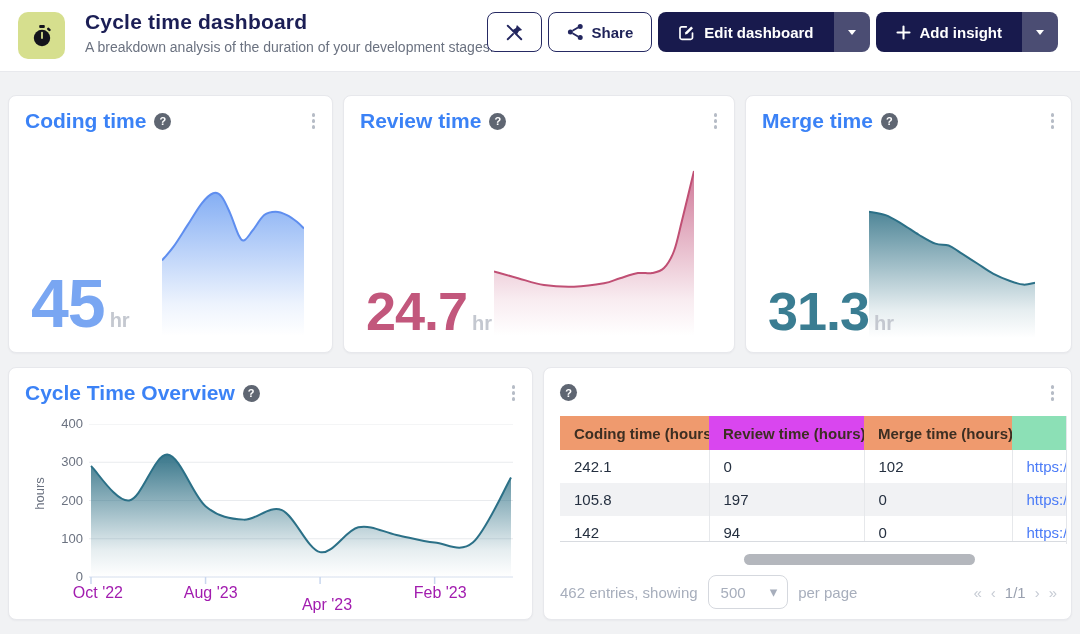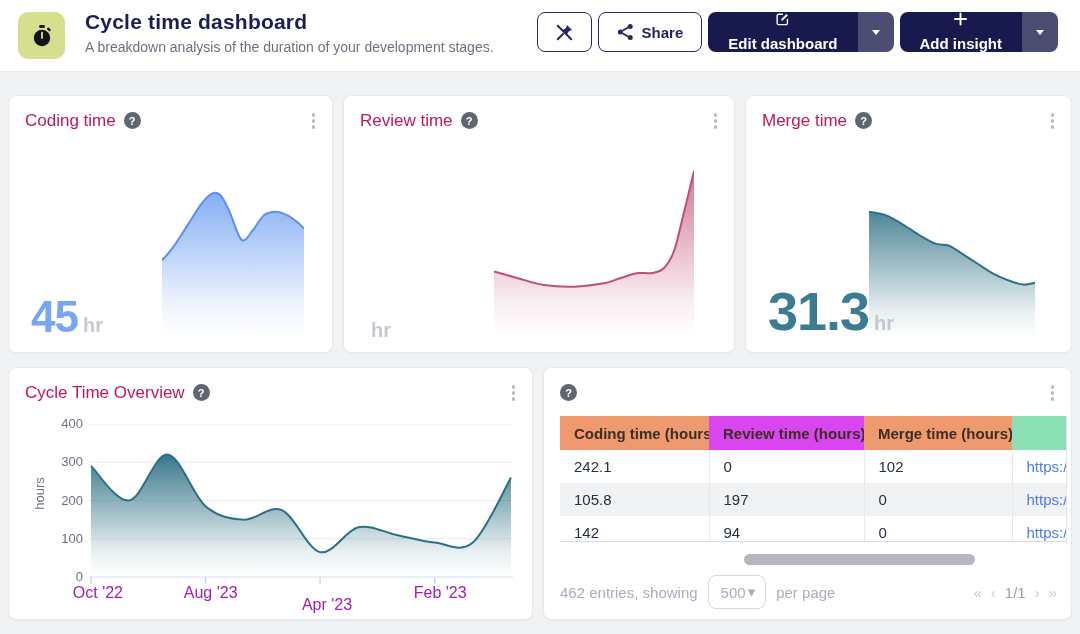--- a/index.html
+++ b/index.html
@@ -9,41 +9,41 @@
   .topbar { position:absolute; left:0; top:0; width:1080px; height:72px; background:#fff; border-bottom:1px solid #e8e9ed; z-index:5; }
   .app-tile { position:absolute; left:18px; top:12px; width:47px; height:47px; border-radius:10px; background:#d6df8e; display:flex; align-items:center; justify-content:center; }
   .head-text { position:absolute; left:85px; top:10px; }
   .head-title { font-size:21px; font-weight:bold; color:#1b1e55; letter-spacing:.2px; }
   .head-sub { font-size:14px; color:#6b7280; margin-top:5px; }
   .btn-row { position:absolute; right:22px; top:12px; height:40px; display:flex; gap:6px; align-items:stretch; }
   .btn-outline { background:#fff; border:1.5px solid #262a63; border-radius:8px; display:flex; align-items:center; justify-content:center; gap:8px; color:#1e2258; font-size:15px; font-weight:bold; cursor:pointer; }
   .btn-icon-only { width:55px; }
   .btn-share { padding:0 18px; }
   .split-btn { display:flex; border-radius:8px; overflow:hidden; cursor:pointer; }
-  .split-main { background:#181a4d; color:#fff; font-size:15px; font-weight:bold; display:flex; align-items:center; gap:9px; padding:0 20px;flex-direction:column; }
+  .split-main { background:#181a4d; color:#fff; font-size:15px; font-weight:bold; display:flex; align-items:center; gap:9px; padding:0 20px; }
   .split-caret { background:#4b4d73; width:36px; display:flex; align-items:center; justify-content:center; }
   .caret-down { width:0; height:0; border-left:4.5px solid transparent; border-right:4.5px solid transparent; border-top:5px solid #fff; }
 
   
   .card { position:absolute; background:#fff; border:1px solid #e7e8ec; border-radius:8px; box-shadow:0 1px 2px rgba(16,24,40,.04); }
   #card-coding   { left:8px;   top:95px;  width:325px; height:258px; }
   #card-review   { left:343px; top:95px;  width:392px; height:258px; }
   #card-merge    { left:745px; top:95px;  width:327px; height:258px; }
   #card-overview { left:8px;   top:367px; width:525px; height:253px; }
   #card-breakdown{ left:543px; top:367px; width:529px; height:253px; overflow:hidden; }
 
   .card-head { position:absolute; left:16px; top:13px; right:14px; display:flex; align-items:center; gap:8px; }
-  .card-title { font-size:17px; font-weight:normal; color:#be185d; }
+  .card-title { font-size:21px; font-weight:bold; color:#3b82f6; }
   .help { width:17px; height:17px; border-radius:50%; background:#5f6672; color:#fff; font-size:11px; font-weight:bold; display:inline-flex; align-items:center; justify-content:center; flex:0 0 auto; }
   .kebab { margin-left:auto; display:flex; flex-direction:column; gap:2.5px; padding:4px 3px; cursor:pointer; }
   .kebab i { width:3.5px; height:3.5px; border-radius:50%; background:#b6bcc6; }
 
   .metric-value { position:absolute; left:22px; bottom:10px; display:flex; align-items:baseline; z-index:2; }
   .metric-num { font-weight:bold; letter-spacing:-1px; }
-  .metric-num.big { font-size:44px; }
+  .metric-num.big { font-size:68px; }
   .metric-num.med { font-size:54px; }
   .metric-unit { font-size:20px; font-weight:bold; color:#c4c8d0; margin-left:5px; }
   .spark { position:absolute; z-index:1; }
   #spark-coding { right:28px; bottom:16px; width:142px; height:168px; }
   #spark-review { right:40px; bottom:16px; width:200px; height:170px; }
   #spark-merge  { right:36px; bottom:14px; width:166px; height:178px; }
 
   
   .ov-ylabel { position:absolute; left:8px; top:118px; width:44px; text-align:center; font-size:13px; color:#6b7280; transform:rotate(-90deg); transform-origin:center; }
   .ov-plot { position:absolute; left:80px; top:56px; }
@@ -54,21 +54,21 @@
   .tbl-wrap { position:absolute; left:16px; top:48px; width:506px; height:126px; overflow:hidden; border-bottom:1px solid #d8dbe0; }
   table.bd { border-collapse:collapse; table-layout:fixed; width:572px; }
   table.bd th { height:34px; font-size:15px; font-weight:bold; color:#3c2e22; text-align:left; padding:0 8px 0 14px; white-space:nowrap; overflow:hidden; }
   table.bd td { height:33px; font-size:15px; color:#253040; padding:0 8px 0 14px; white-space:nowrap; overflow:hidden; background:#fff; }
   table.bd tr.alt td { background:#f1f2f4; }
   table.bd td + td { border-left:1px solid #e6e8eb; }
   table.bd td.link { color:#4a7bf7; }
   .vline { position:absolute; left:522px; top:48px; width:1px; height:128px; background:#e4e6ea; }
   .hscroll { position:absolute; left:200px; top:186px; width:231px; height:11px; border-radius:6px; background:#b4b7bd; cursor:pointer; }
   .bd-footer { position:absolute; left:16px; right:14px; top:204px; height:40px; display:flex; align-items:center; color:#a7aebc; font-size:15px; }
-  .page-size { border:1px solid #d5d8de; border-radius:8px; height:34px; padding:0 10px 0 12px; display:flex; align-items:center; gap:2px; margin:0 10px; color:#a7aebc; cursor:pointer; background:#fff; }
+  .page-size { border:1px solid #d5d8de; border-radius:8px; height:34px; padding:0 10px 0 12px; display:flex; align-items:center; gap:24px; margin:0 10px; color:#a7aebc; cursor:pointer; background:#fff; }
   .pager { margin-left:auto; display:flex; align-items:center; gap:9px; font-size:15px; color:#c6cbd4; }
   .pager .pg-ind { color:#99a0af; }
   .pager span { cursor:pointer; }
 </style>
 </head>
 <body>
 
 <div class="topbar">
   <div class="app-tile">
     <svg width="22" height="24" viewBox="0 0 22 24">
@@ -168,20 +168,21 @@
         <linearGradient id="grad2" x1="0" y1="0" x2="0" y2="1">
           <stop offset="0" stop-color="#c86287" stop-opacity="0.85"></stop>
           <stop offset="0.78" stop-color="#c86287" stop-opacity="0.12"></stop>
           <stop offset="1" stop-color="#c86287" stop-opacity="0"></stop>
         </linearGradient>
       </defs>
       <path d="M0,62C2,62.666666666666664,7.833333333333333,64.66666666666667,12,66C16.166666666666668,67.33333333333333,20.333333333333332,69.16666666666667,25,70C29.666666666666668,70.83333333333333,35,71.16666666666667,40,71C45,70.83333333333333,51.166666666666664,69.83333333333333,55,69C58.833333333333336,68.16666666666667,60.166666666666664,67,63,66C65.83333333333333,65,69.33333333333333,63.5,72,63C74.66666666666667,62.5,76.83333333333333,63.5,79,63C81.16666666666667,62.5,83.16666666666667,62.166666666666664,85,60C86.83333333333333,57.833333333333336,88.5,54.666666666666664,90,50C91.5,45.333333333333336,92.33333333333333,39.833333333333336,94,32C95.66666666666667,24.166666666666668,99,7.833333333333333,100,3L100,100L0,100Z" fill="url(#grad2)"></path>
       <path d="M0,62C2,62.666666666666664,7.833333333333333,64.66666666666667,12,66C16.166666666666668,67.33333333333333,20.333333333333332,69.16666666666667,25,70C29.666666666666668,70.83333333333333,35,71.16666666666667,40,71C45,70.83333333333333,51.166666666666664,69.83333333333333,55,69C58.833333333333336,68.16666666666667,60.166666666666664,67,63,66C65.83333333333333,65,69.33333333333333,63.5,72,63C74.66666666666667,62.5,76.83333333333333,63.5,79,63C81.16666666666667,62.5,83.16666666666667,62.166666666666664,85,60C86.83333333333333,57.833333333333336,88.5,54.666666666666664,90,50C91.5,45.333333333333336,92.33333333333333,39.833333333333336,94,32C95.66666666666667,24.166666666666668,99,7.833333333333333,100,3" fill="none" stroke="#c04f74" stroke-width="2" vector-effect="non-scaling-stroke" stroke-linejoin="round"></path>
     </svg>
   <div class="metric-value">
+    <span class="metric-num med" style="color: rgb(194, 87, 124);">24.7</span>
     <span class="metric-unit">hr</span>
   </div>
 </div>
 
 <div class="card" id="card-merge">
   <div class="card-head">
     <span class="card-title">Merge time</span>
     <span class="help">?</span>
     <span class="kebab">
         <i></i>

